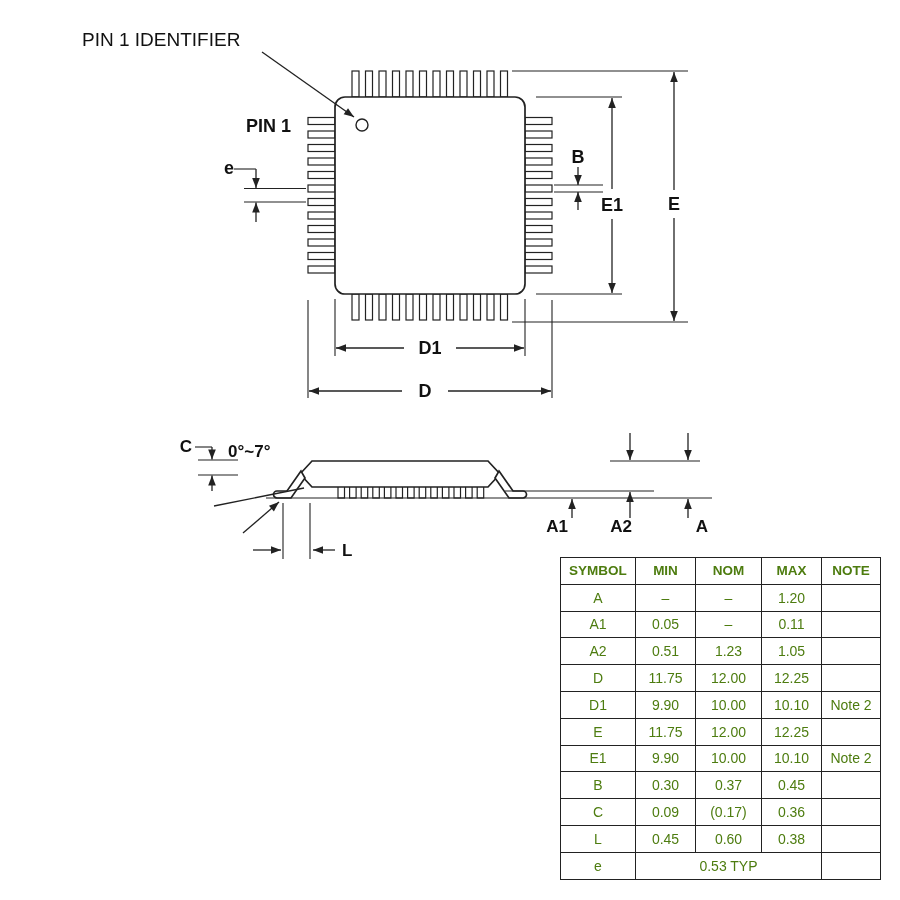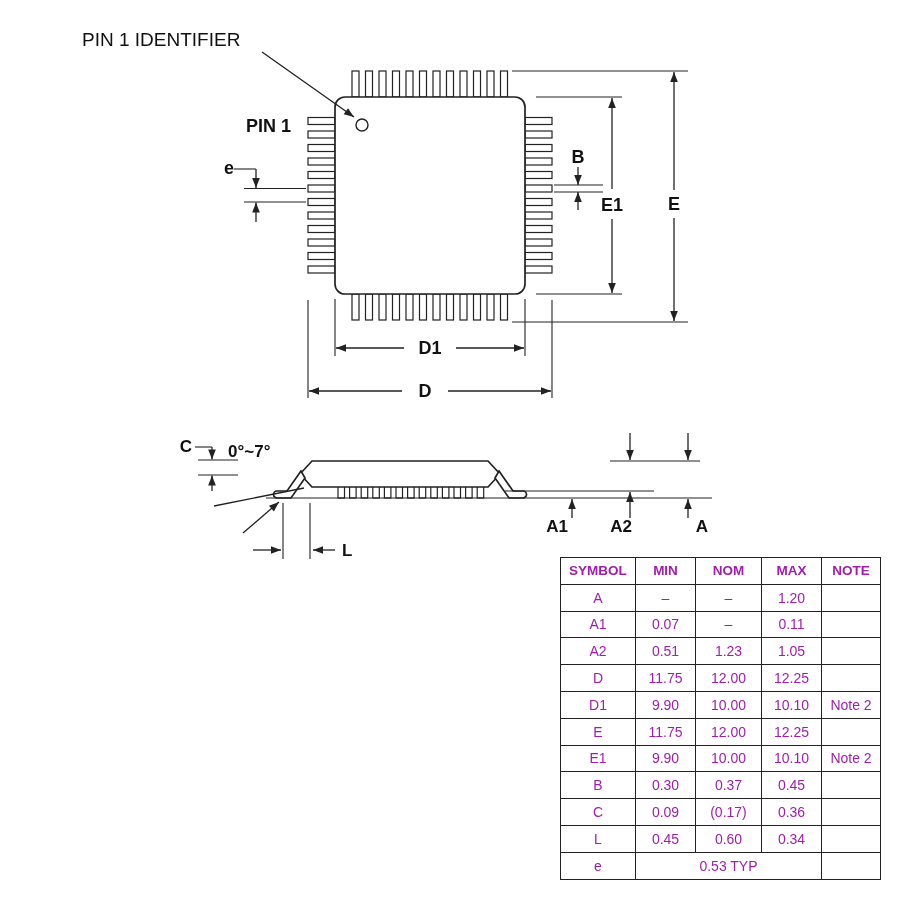--- a/index.html
+++ b/index.html
@@ -11,21 +11,21 @@
   .t18{font-size:18px;font-weight:bold;}
   .t17{font-size:17px;font-weight:bold;}
   .pins rect{fill:#ffffff;stroke:#222;stroke-width:1.2;}
   .body{fill:#ffffff;stroke:#222;stroke-width:1.7;}
   .ln{stroke:#222;stroke-width:1.4;fill:none;}
   .thin{stroke:#222;stroke-width:1.1;fill:none;}
   .dim{stroke:#222;stroke-width:1.3;fill:none;}
   .dot{fill:#fff;stroke:#222;stroke-width:1.4;}
   .dim-table{position:absolute;left:560px;top:557px;}
   .dim-table table{border-collapse:collapse;table-layout:fixed;width:320px;
-                   font-size:14px;color:#a21caf;}
+                   font-size:14px;color:#4d7c0f;}
   .dim-table th,.dim-table td{border:1.6px solid #222;text-align:center;
                    padding:0;height:25.8px;overflow:hidden;white-space:nowrap;}
   .dim-table th{font-weight:bold;font-size:13.5px;}
 </style>
 </head>
 <body>
 
 <div class="canvas">
 
 <svg width="900" height="565" viewBox="0 0 900 565">
@@ -234,21 +234,21 @@
     <tbody>
       <tr>
         <td>A</td>
         <td>–</td>
         <td>–</td>
         <td>1.20</td>
         <td></td>
       </tr>
       <tr>
         <td>A1</td>
-        <td>0.07</td>
+        <td>0.05</td>
         <td>–</td>
         <td>0.11</td>
         <td></td>
       </tr>
       <tr>
         <td>A2</td>
         <td>0.51</td>
         <td>1.23</td>
         <td>1.05</td>
         <td></td>
@@ -292,21 +292,21 @@
         <td>C</td>
         <td>0.09</td>
         <td>(0.17)</td>
         <td>0.36</td>
         <td></td>
       </tr>
       <tr>
         <td>L</td>
         <td>0.45</td>
         <td>0.60</td>
-        <td>0.34</td>
+        <td>0.38</td>
         <td></td>
       </tr>
       <tr>
         <td>e</td>
         <td colspan="3">0.53 TYP</td>
         <td></td>
       </tr>
     </tbody>
   </table>
 </div>

